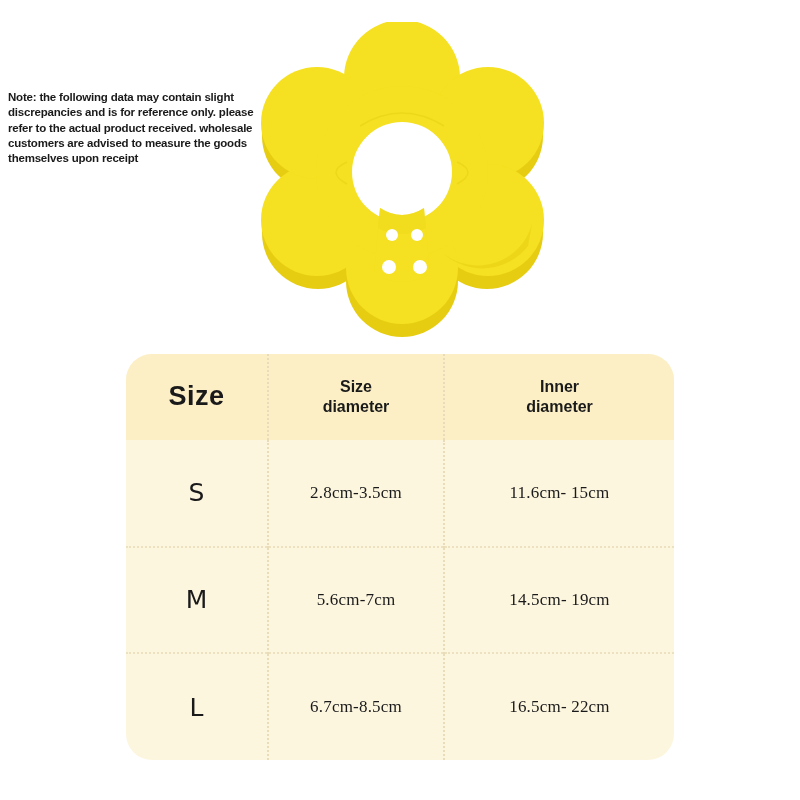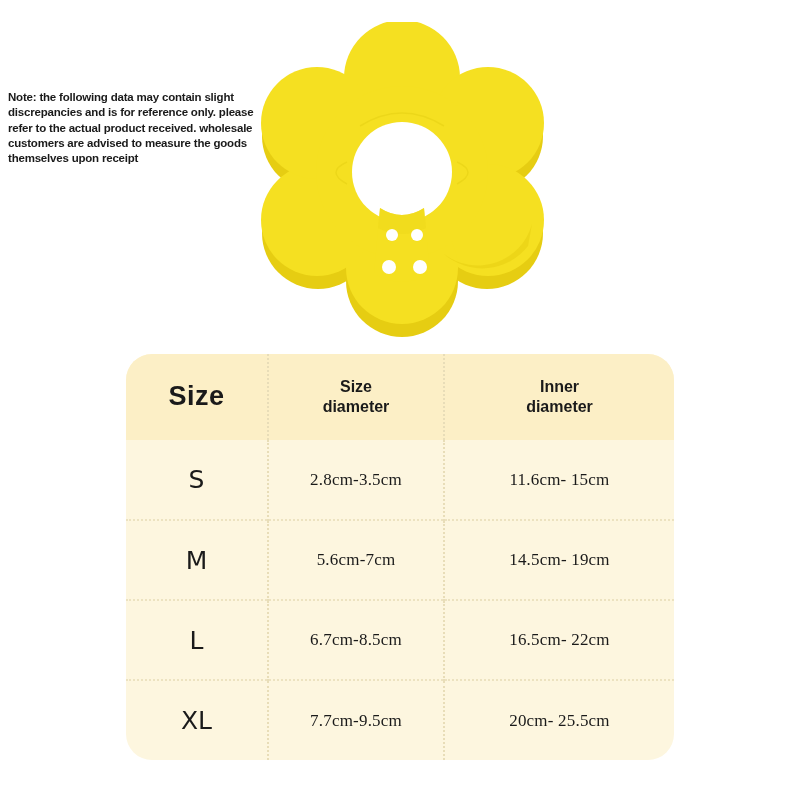--- a/index.html
+++ b/index.html
@@ -189,20 +189,15 @@
       <tr>
         <td class="size-cell sep-right">M</td>
         <td class="val-cell sep-right">5.6cm-7cm</td>
         <td class="val-cell">14.5cm- 19cm</td>
       </tr>
       <tr>
         <td class="size-cell sep-right">L</td>
         <td class="val-cell sep-right">6.7cm-8.5cm</td>
         <td class="val-cell">16.5cm- 22cm</td>
       </tr>
-      <tr>
-        <td class="size-cell sep-right">XL</td>
-        <td class="val-cell sep-right">7.7cm-9.5cm</td>
-        <td class="val-cell">20cm- 25.5cm</td>
-      </tr>
     </tbody>
   </table>
 </div>
 
 </body></html>

